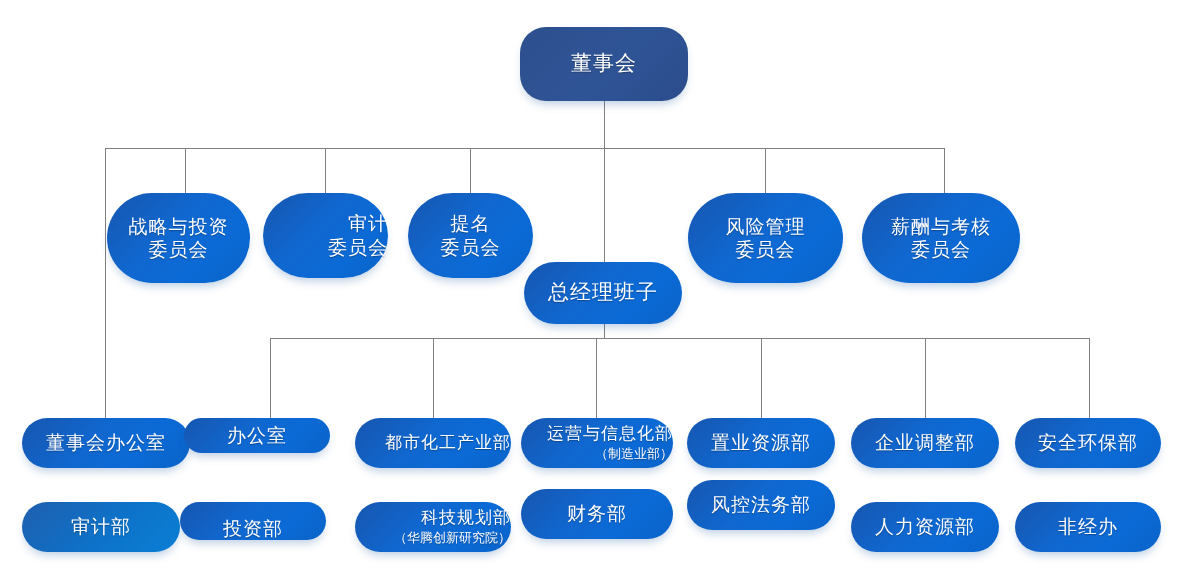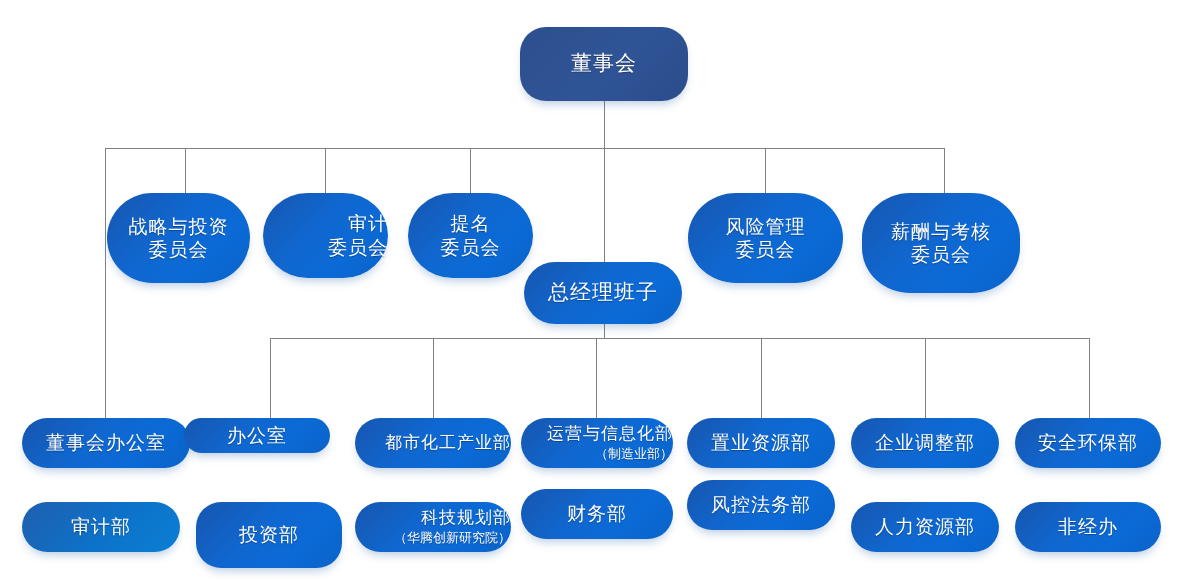--- a/index.html
+++ b/index.html
@@ -105,21 +105,21 @@
   <div class="node r-md" style="left:408px; top:193px; width:125px; height:85px; border-radius:45px/43px;">
     <span>提名</span>
     <span>委员会</span>
   </div>
 
   <div class="node r-md" style="left:688px; top:193px; width:155px; height:90px; border-radius:48px/45px;">
     <span>风险管理</span>
     <span>委员会</span>
   </div>
 
-  <div class="node r-md" style="left:862px; top:193px; width:158px; height:100px; border-radius:48px/45px;">
+  <div class="node r-md" style="left:862px; top:193px; width:158px; height:90px; border-radius:48px/45px;">
     <span>薪酬与考核</span>
     <span>委员会</span>
   </div>
 
   <div class="node r-lg" style="left:524px; top:262px; width:158px; height:62px; border-radius:31px;">
     <span>总经理班子</span>
   </div>
 
   <div class="node r-md" style="left:22px; top:418px; width:168px; height:50px; border-radius:25px;">
     <span>董事会办公室</span>
@@ -140,21 +140,21 @@
   <div class="node r-md" style="left:851px; top:418px; width:148px; height:50px; border-radius:25px;">
     <span>企业调整部</span>
   </div>
   <div class="node r-md" style="left:1015px; top:418px; width:146px; height:50px; border-radius:25px;">
     <span>安全环保部</span>
   </div>
 
   <div class="node teal r-md" style="left:22px; top:502px; width:158px; height:50px; border-radius:25px;">
     <span>审计部</span>
   </div>
-  <div class="node r-md" style="left:196px; top:502px; width:146px; height:66px; border-radius:25px;">
+  <div class="node r-md" style="left:180px; top:502px; width:146px; height:38px; border-radius:25px;justify-content:flex-end;">
     <span>投资部</span>
   </div>
   <div class="node r-sm" style="left:355px; top:502px; width:156px; height:50px; border-radius:25px;">
     <span>科技规划部</span>
     <span class="sub">（华腾创新研究院）</span>
   </div>
   <div class="node r-md" style="left:521px; top:489px; width:152px; height:50px; border-radius:25px;">
     <span>财务部</span>
   </div>
   <div class="node r-md" style="left:687px; top:480px; width:148px; height:50px; border-radius:25px;">

